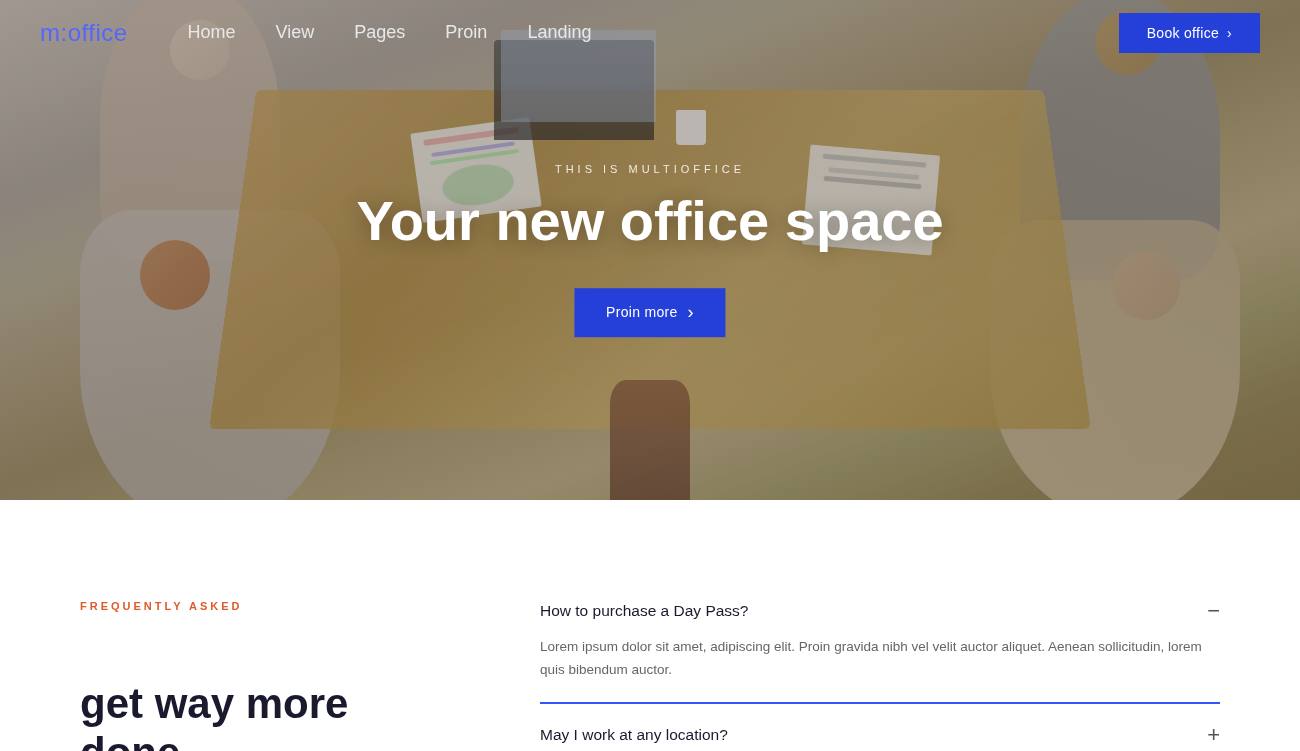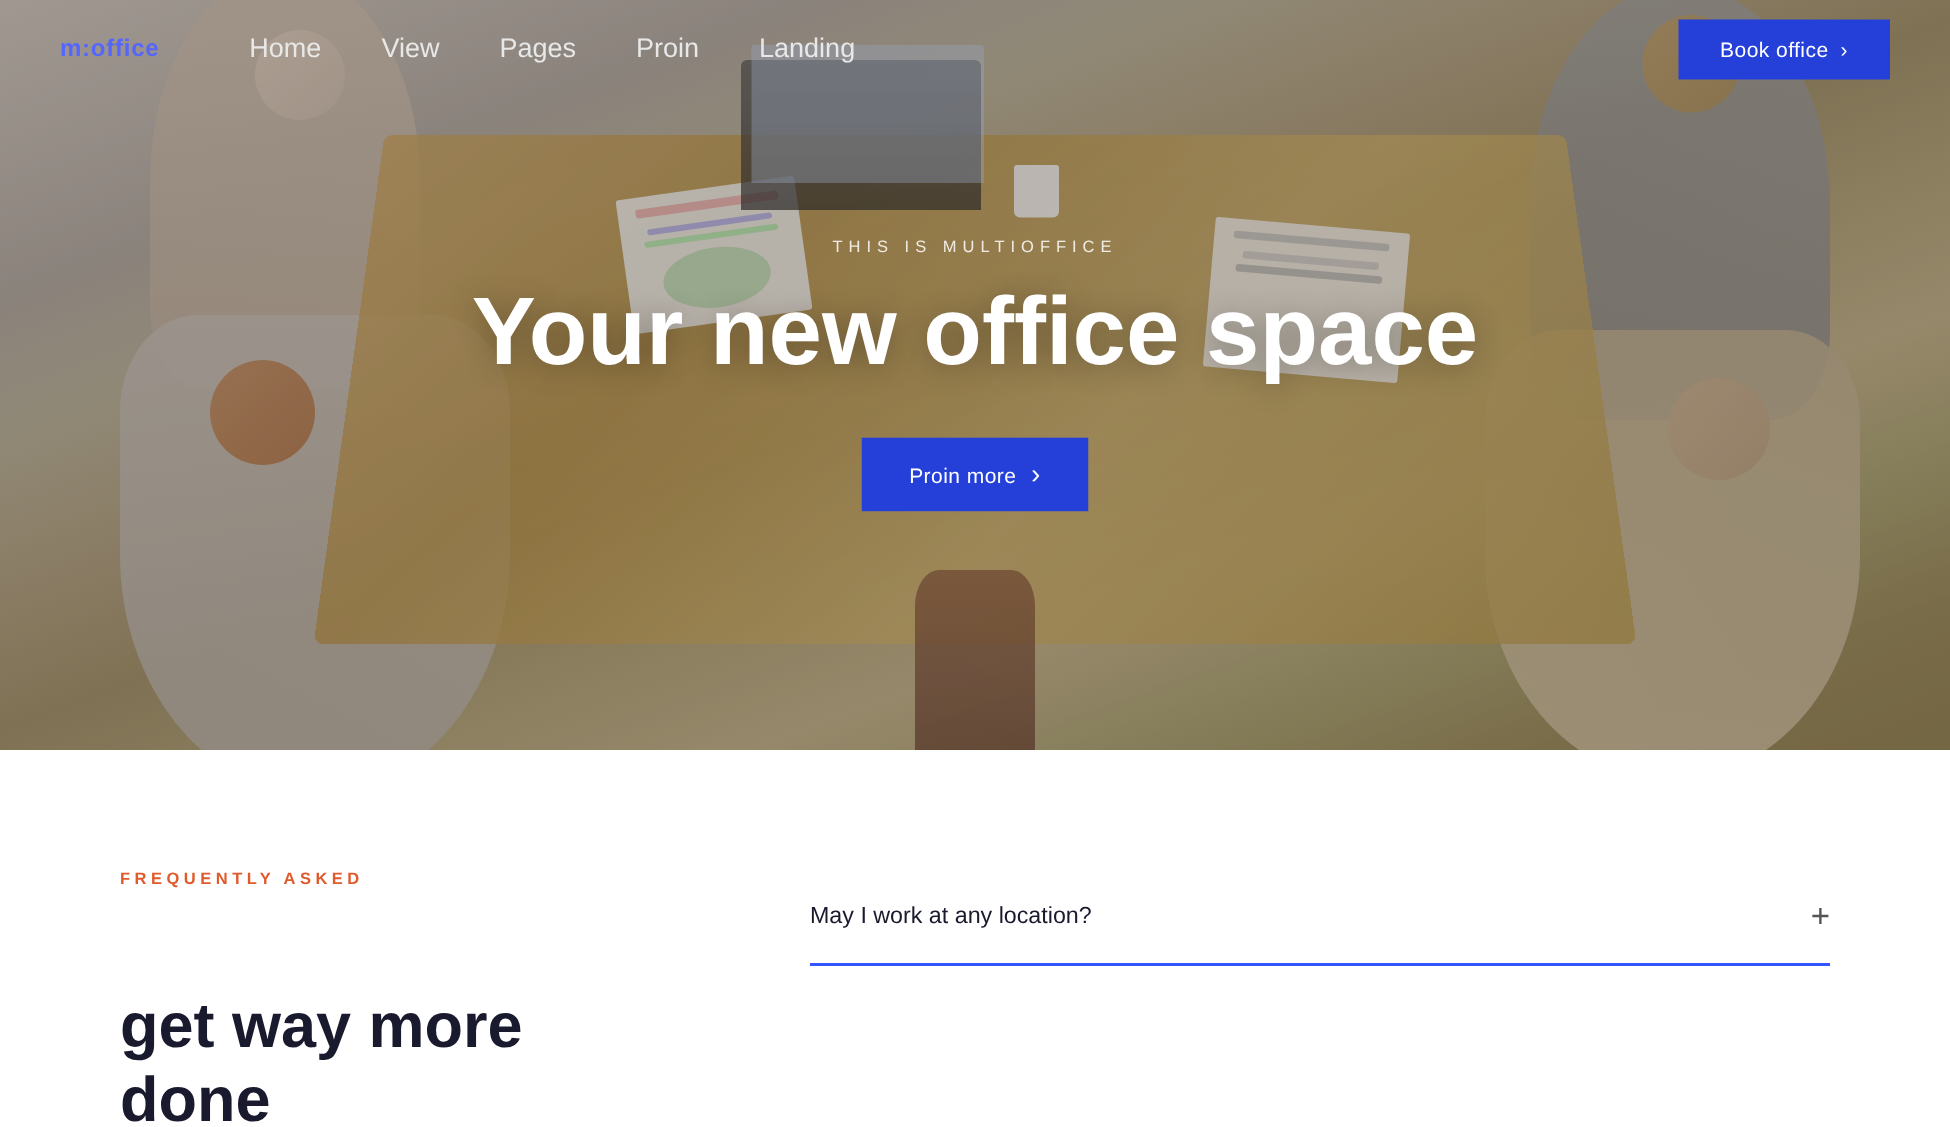--- a/index.html
+++ b/index.html
@@ -24,22 +24,22 @@
       z-index: 100;
       display: flex;
       align-items: center;
       padding: 0 40px;
       height: 65px;
       background: transparent;
     }
 
     .logo {
       color: #fff;
-      font-size: 16px;
-      font-weight: 700;
+      font-size: 24px;
+      font-weight: 400;
       letter-spacing: 0.5px;
       margin-right: 60px;
       flex-shrink: 0;
     }
 
     .logo span {
       color: #5566ff;
     }
 
     .nav-links {
@@ -91,21 +91,21 @@
     .hero-subtitle {
       font-size: 11px;
       letter-spacing: 4px;
       text-transform: uppercase;
       color: rgba(255,255,255,0.85);
       margin-bottom: 15px;
       font-weight: 400;
     }
 
     .hero-title {
-      font-size: 64px;
+      font-size: 56px;
       font-weight: 700;
       line-height: 1.1;
       color: #fff;
       text-shadow: 0 2px 20px rgba(0,0,0,0.3);
       margin-bottom: 36px;
       white-space: nowrap;
     }
 
     .hero-btn {
       background: #2540d9;
@@ -133,20 +133,21 @@
       flex: 0 0 380px;
     }
 
     .faq-label {
       font-size: 11px;
       letter-spacing: 3px;
       text-transform: uppercase;
       color: #e05a2b;
       font-weight: 600;
       margin-bottom: 20px;
+      margin-top: 20px;
     }
 
     .faq-title {
       font-size: 42px;
       font-weight: 700;
       line-height: 1.15;
       color: #1a1a2e;
       margin-bottom: 24px;
     }
 
@@ -432,20 +433,27 @@
     <p class="faq-label">FREQUENTLY ASKED</p>
     <h2 class="faq-title">
       <br>
       <span>get way more done</span>
     </h2>
 
   </div>
 
   <div class="right-col">
 
+    <div class="faq-item" style="border-bottom: 2px solid #3355ff; padding-bottom: 20px;">
+      <div class="faq-question-row">
+        <span class="faq-question">How to purchase a Day Pass?</span>
+        <span class="faq-icon">−</span>
+      </div>
+      <p class="faq-answer">Lorem ipsum dolor sit amet, adipiscing elit. Proin gravida nibh vel velit auctor aliquet. Aenean sollicitudin, lorem quis bibendum auctor.</p>
+    </div>
 
     <div class="faq-item">
       <div class="faq-question-row">
         <span class="faq-question">May I work at any location?</span>
         <span class="faq-icon">+</span>
       </div>
     </div>
 
   </div>
 </div>

